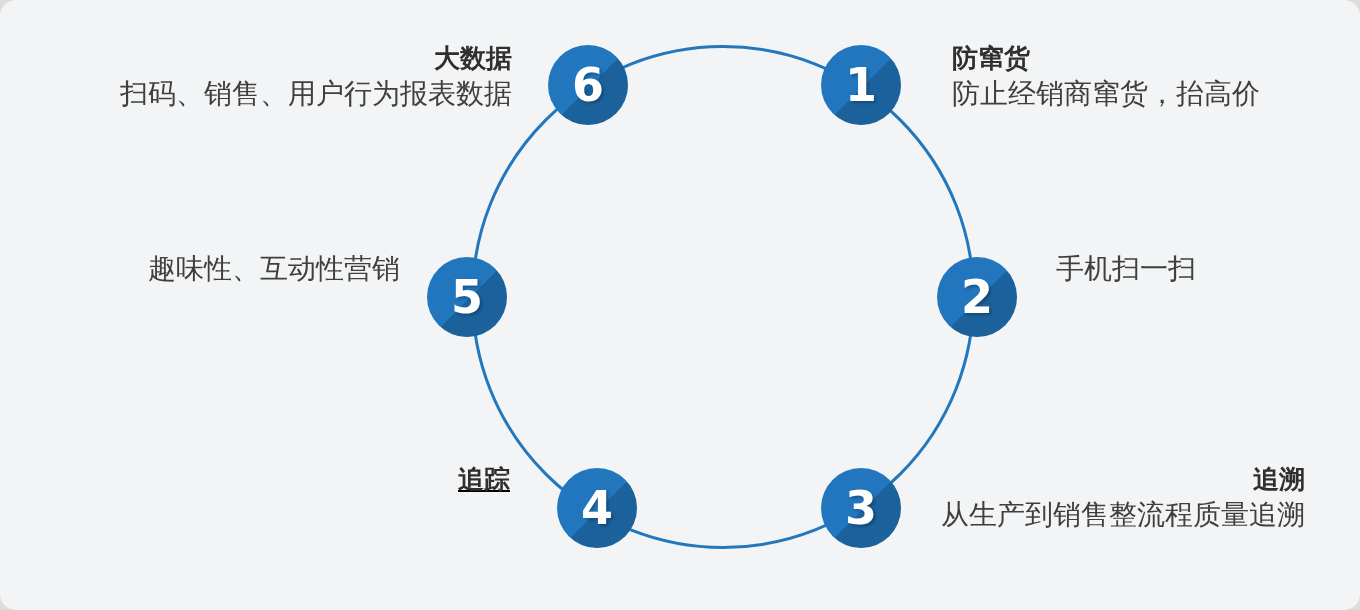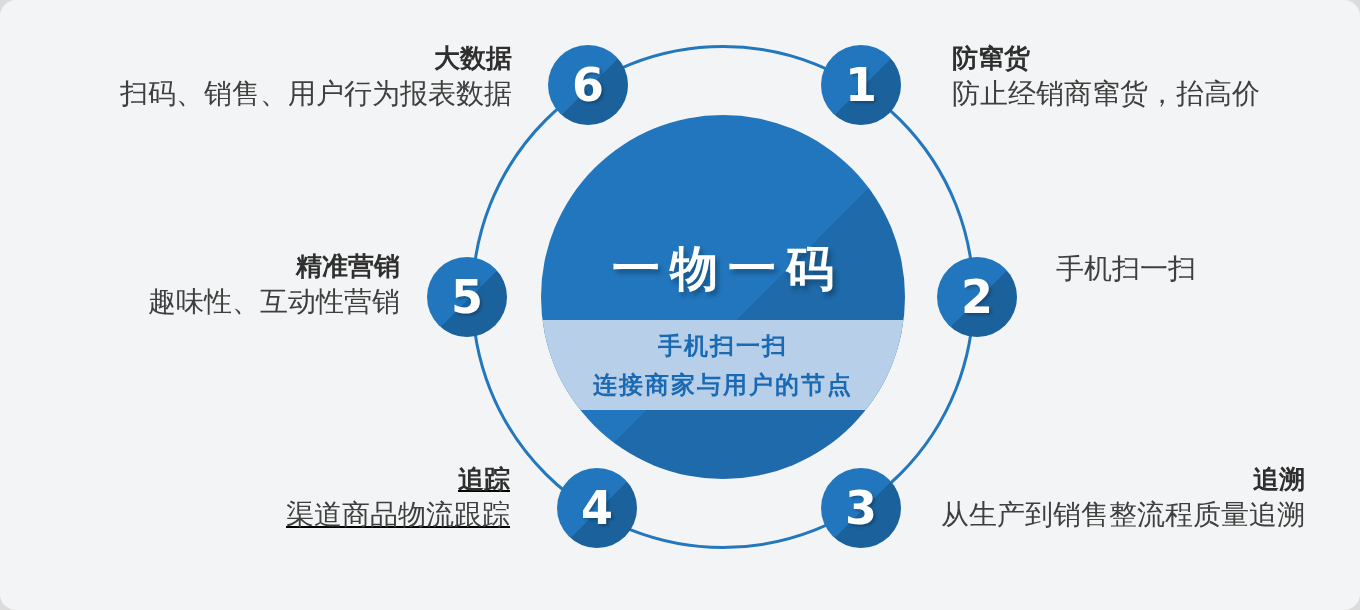--- a/index.html
+++ b/index.html
@@ -120,28 +120,20 @@
   .l5 { right: 960px; top: 250px; text-align: right; }
   .l6 { right: 848px; top: 42px;  text-align: right; }
 </style>
 </head>
 <body>
 
 <div class="canvas">
 
   <div class="ring"></div>
 
-  <div class="center-circle">
-    <div class="flat-shadow"></div>
-    <div class="center-title">一物一码</div>
-    <div class="center-band">
-      <div class="band-line">手机扫一扫</div>
-      <div class="band-line">连接商家与用户的节点</div>
-    </div>
-  </div>
 
   <div class="node-circle n1">
     <span>1</span>
   </div>
   <div class="node-circle n2">
     <span>2</span>
   </div>
   <div class="node-circle n3">
     <span>3</span>
   </div>
@@ -164,25 +156,23 @@
     <div class="desc">手机扫一扫</div>
   </div>
 
   <div class="label l3">
     <div class="title">追溯</div>
     <div class="desc">从生产到销售整流程质量追溯</div>
   </div>
 
   <div class="label l4">
     <div class="title">追踪</div>
-    <div class="desc">渠道商品物流跟踪</div>
   </div>
 
   <div class="label l5">
-    <div class="title">精准营销</div>
     <div class="desc">趣味性、互动性营销</div>
   </div>
 
   <div class="label l6">
     <div class="title">大数据</div>
     <div class="desc">扫码、销售、用户行为报表数据</div>
   </div>
 
 </div>
 

